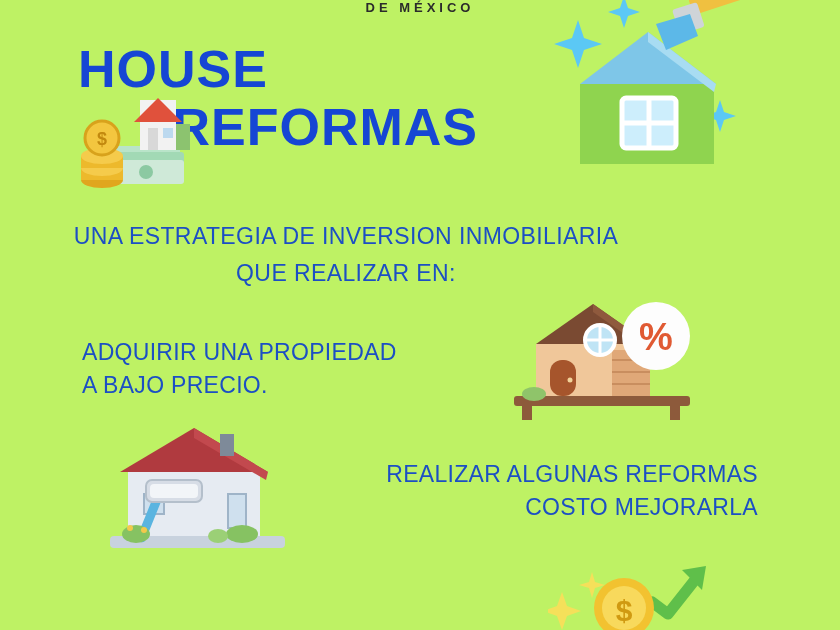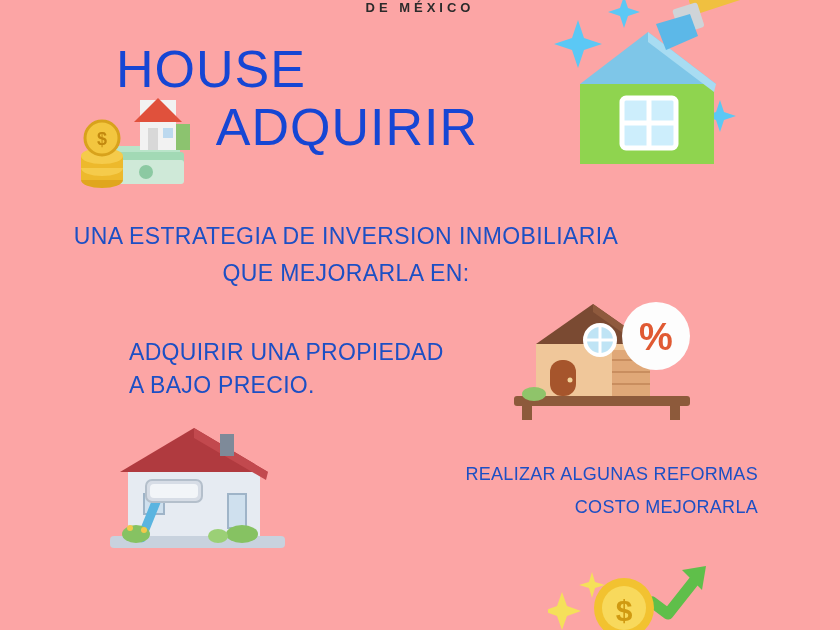--- a/index.html
+++ b/index.html
@@ -10,21 +10,21 @@
     width: 840px;
     height: 630px;
     overflow: hidden;
     background: #eceff1;
     font-family: "Liberation Sans", sans-serif;
     position: relative;
   }
   .poster {
     position: absolute;
     inset: 0;
-    background: #fca5a5;
+    background: #bef264;
   }
 
   
   .top-header {
     position: absolute;
     top: 0px;
     left: 0;
     width: 840px;
     text-align: center;
   }
@@ -47,26 +47,25 @@
 
   
   .title-block {
     position: absolute;
     left: 78px;
     top: 40px;
     width: 400px;
   }
   .title-line {
     font-size: 52px;
-    font-weight: normal;
+    font-weight: bold;
     color: #1646d4;
     letter-spacing: 1px;
     line-height: 58px;
     display: block;
-    margin-left: 38px;
   }
   .title-line.second {
     text-align: right;
     padding-right: 0px;
   }
 
   
   .subtitle {
     position: absolute;
     top: 218px;
@@ -83,32 +82,31 @@
   
   .step1 {
     position: absolute;
     left: 82px;
     top: 336px;
     width: 360px;
     color: #1c4fc4;
     font-size: 23px;
     line-height: 33px;
     letter-spacing: 0.3px;
-    margin-left: 47px;
   }
   .step1 span { display: block; }
 
   .step2 {
     position: absolute;
     right: 82px;
     top: 458px;
     width: 420px;
     text-align: right;
     color: #1c4fc4;
-    font-size: 18px;
+    font-size: 23px;
     line-height: 33px;
     letter-spacing: 0.3px;
   }
   .step2 span { display: block; }
 
   .step3 {
     position: absolute;
     left: 82px;
     top: 604px;
     width: 430px;
@@ -146,21 +144,21 @@
 
 <div class="poster">
 
   <div class="top-header">
     <span class="line1"></span>
     <span class="line2">DE MÉXICO</span>
   </div>
 
   <div class="title-block">
     <span class="title-line first">HOUSE</span>
-    <span class="title-line second">ADQUIRIR</span>
+    <span class="title-line second">REFORMAS</span>
   </div>
 
   <div class="art art-money-house">
     <svg width="120" height="110" viewBox="0 0 120 110">
 
       <rect x="30" y="58" width="72" height="26" rx="3" fill="#b9e4c9"></rect>
       <rect x="34" y="64" width="72" height="26" rx="3" fill="#a2d9b5"></rect>
       <rect x="30" y="72" width="76" height="24" rx="3" fill="#cfe9d8"></rect>
       <circle cx="68" cy="84" r="7" fill="#8cc9a2"></circle>
 
@@ -196,21 +194,21 @@
       <line x1="84" y1="131" x2="138" y2="131" stroke="#ffffff" stroke-width="5"></line>
 
       <rect x="150" y="6" width="58" height="18" rx="4" transform="rotate(-18 150 6)" fill="#f0c040"></rect>
       <rect x="134" y="18" width="26" height="26" rx="3" transform="rotate(-18 134 18)" fill="#cfd4d8"></rect>
       <path d="M118 32 L152 22 L160 44 L128 58 Z" fill="#5cb8e8"></path>
     </svg>
   </div>
 
   <div class="subtitle">
     <span>UNA ESTRATEGIA DE INVERSION INMOBILIARIA</span>
-    <span>QUE MEJORARLA EN:</span>
+    <span>QUE REALIZAR EN:</span>
   </div>
 
   <div class="step1">
     <span>ADQUIRIR UNA PROPIEDAD</span>
     <span>A BAJO PRECIO.</span>
   </div>
 
   <div class="art art-percent-house">
     <svg width="210" height="140" viewBox="0 0 210 140">
 

